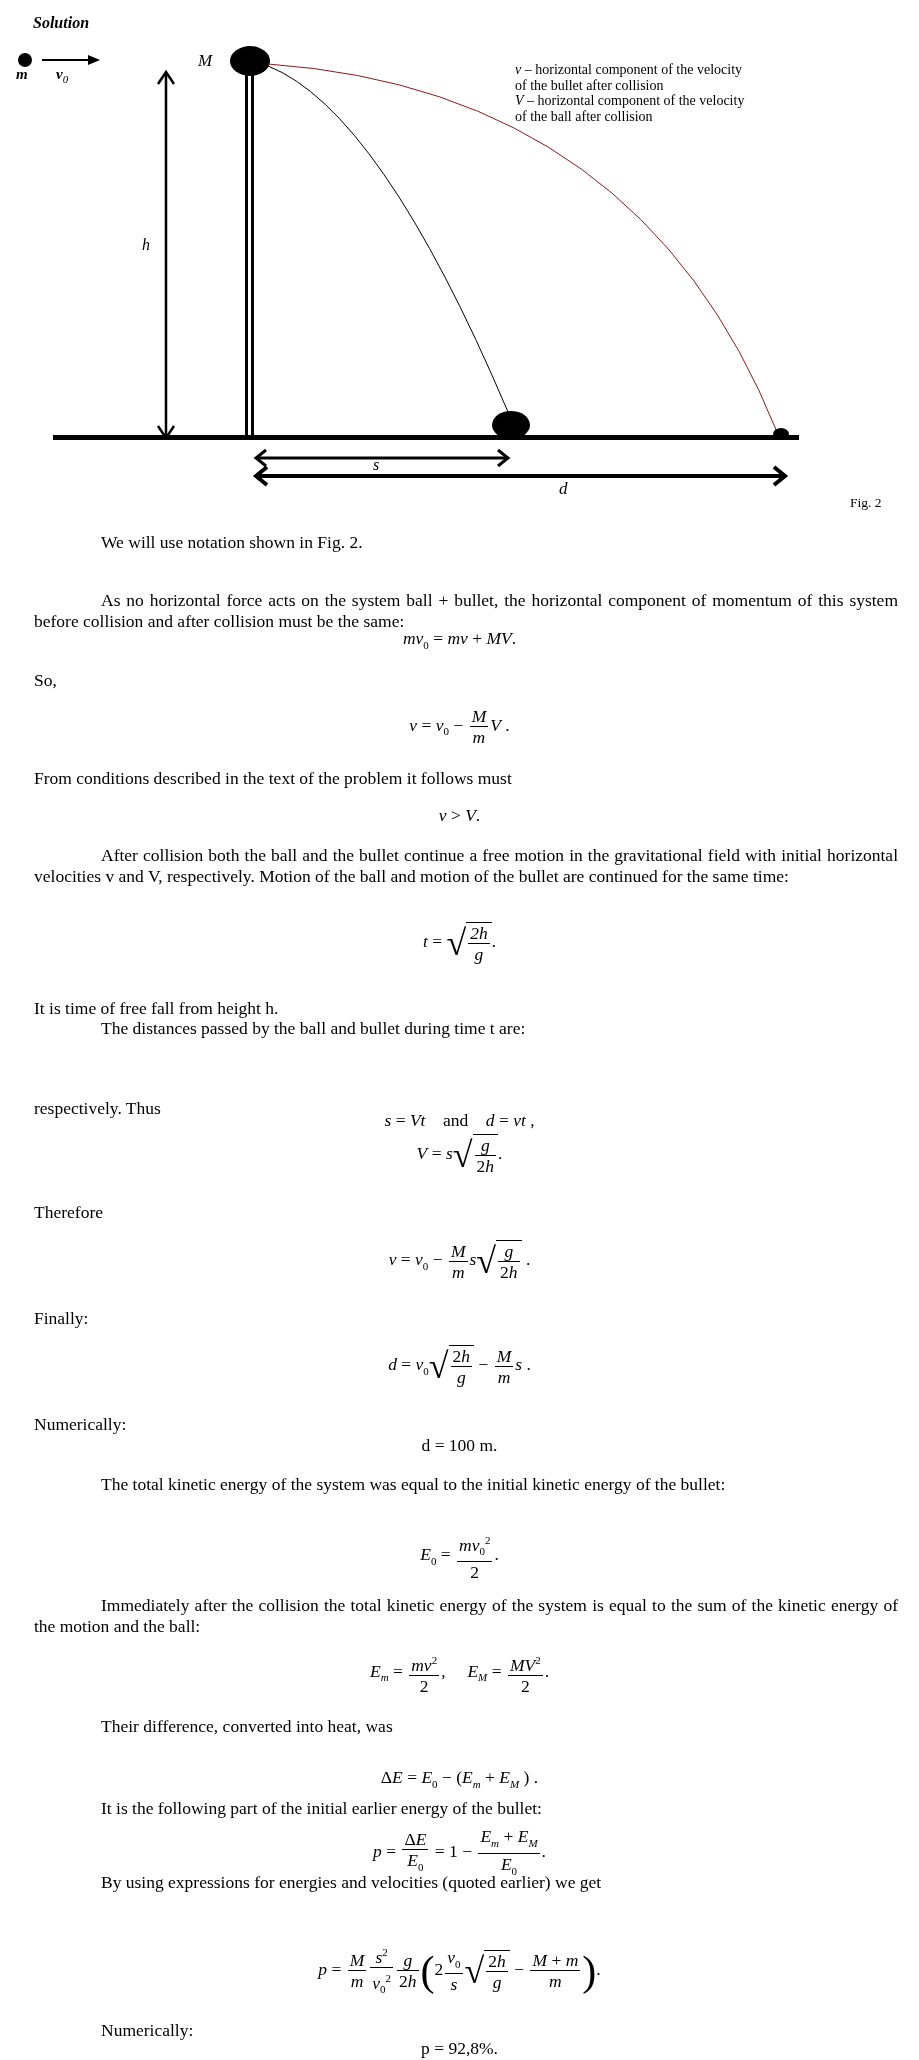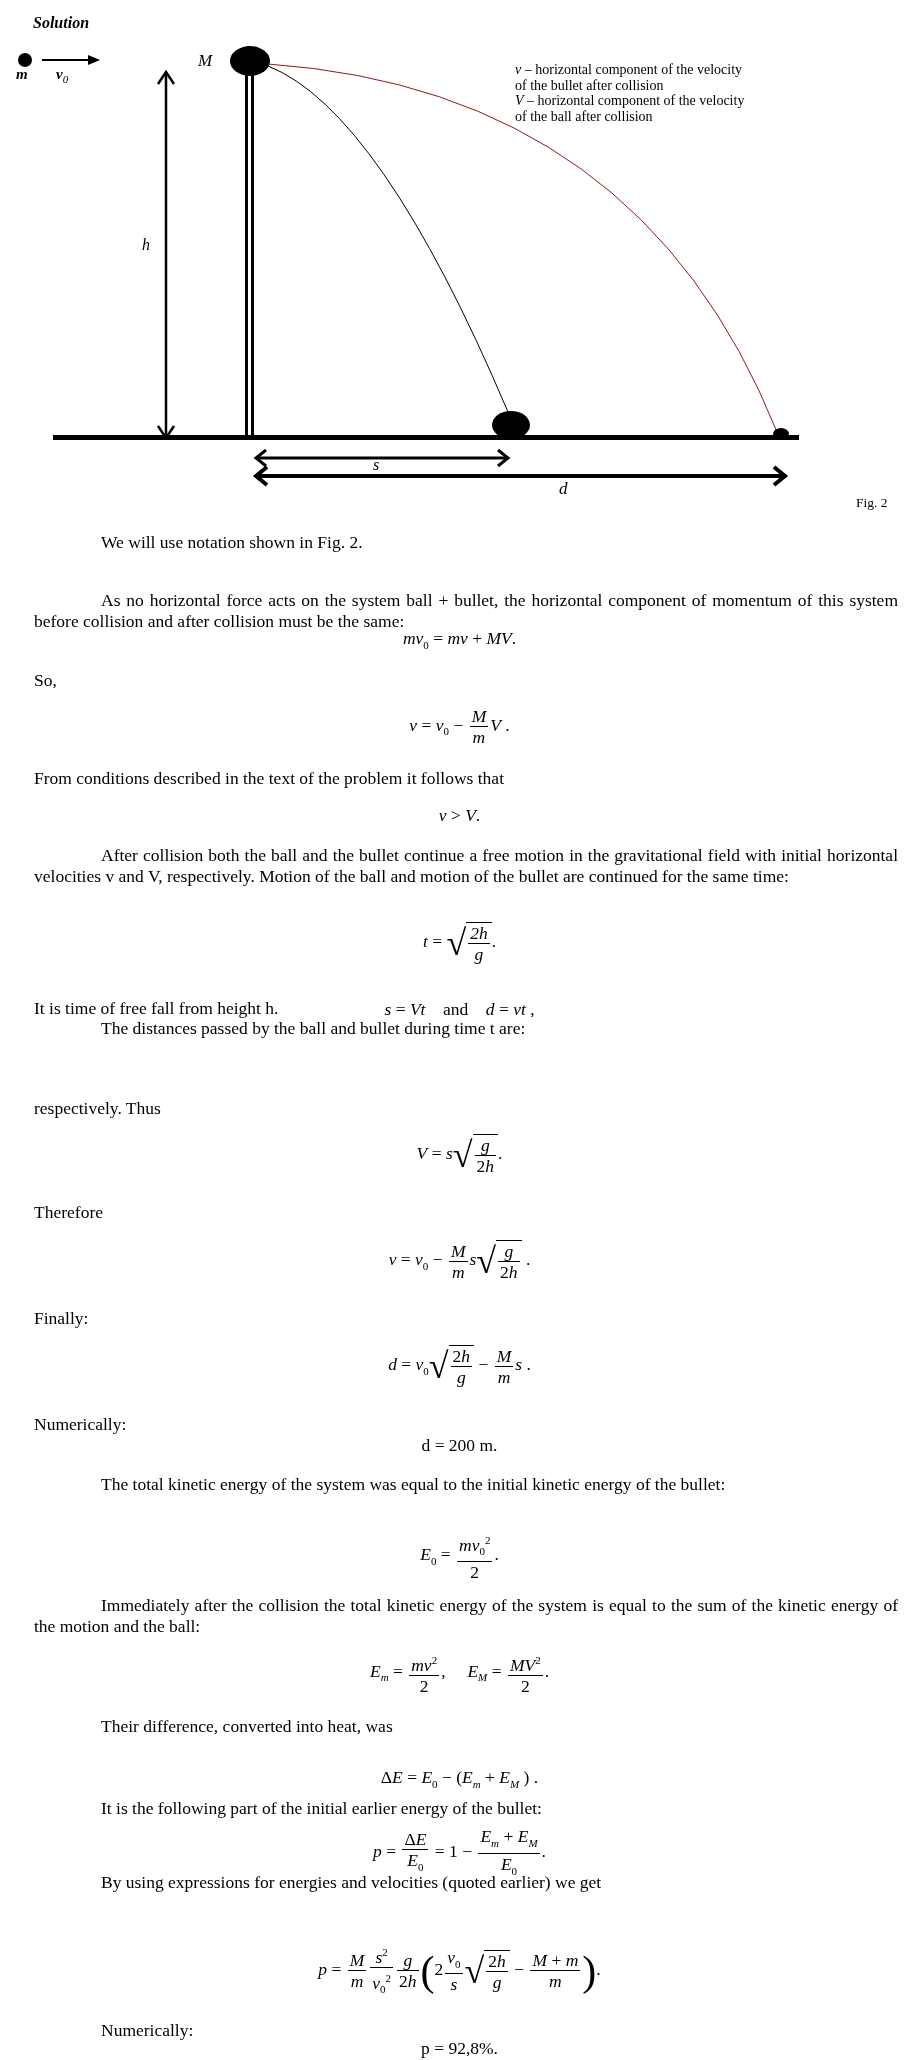--- a/index.html
+++ b/index.html
@@ -9,21 +9,21 @@
   .indent{text-indent:67px;}
   .eq{position:absolute;left:0;width:919px;text-align:center;font-size:17.5px;font-style:italic;}
   .eq .up{font-style:normal;}
   .frac{display:inline-block;vertical-align:middle;text-align:center;margin:0 2px;}
   .frac > span{display:block;line-height:20px;padding:0 2px;}
   .frac > span.num{border-bottom:1px solid #000;}
   .sqrt{display:inline-block;vertical-align:middle;}
   .sqrt .rad{font-style:normal;font-size:36px;vertical-align:middle;line-height:40px;}
   .sqrt .body{display:inline-block;vertical-align:middle;border-top:1px solid #000;}
   sub,sup{font-size:11px;}
-  .fig-label{font-size:13.5px;margin-left:6px;}
+  .fig-label{font-size:13.5px;}
   .legend{position:absolute;left:515px;top:62px;font-size:14px;line-height:15.5px;}
   .title{position:absolute;left:33px;top:14px;font-size:16px;font-weight:bold;font-style:italic;}
   .paren{font-style:normal;font-size:42px;vertical-align:middle;line-height:44px;}
 </style>
 </head>
 <body>
 
 <div class="title">Solution</div>
 
 <svg class="abs" style="left:0;top:0" width="919" height="520">
@@ -79,55 +79,55 @@
 <div class="eq" style="top:628px">
   <span>mv</span><sub class="up">0</sub><span class="up"> = </span><span>mv</span><span class="up"> + </span><span>MV</span><span class="up">.</span>
 </div>
 
 <div class="para" style="top:670px">So,</div>
 
 <div class="eq" style="top:706px">
   <span>v</span><span class="up"> = </span><span>v</span><sub class="up">0</sub><span class="up"> − </span><span class="frac"><span class="num">M</span><span>m</span></span><span>V</span><span class="up"> .</span>
 </div>
 
-<div class="para" style="top:768px">From conditions described in the text of the problem it follows that</div>
+<div class="para" style="top:768px">From conditions described in the text of the problem it follows must</div>
 
 <div class="eq" style="top:805px"><span>v</span><span class="up"> &gt; </span><span>V</span><span class="up">.</span></div>
 
 <div class="para indent" style="top:845px">After collision both the ball and the bullet continue a free motion in the gravitational field with initial horizontal velocities v and V, respectively. Motion of the ball and motion of the bullet are continued for the same time:</div>
 
 <div class="eq" style="top:922px">
   <span>t</span><span class="up"> = </span><span class="sqrt"><span class="rad">√</span><span class="body"><span class="frac"><span class="num">2h</span><span>g</span></span></span></span><span class="up">.</span>
 </div>
 
 <div class="para" style="top:998px"><span>It is time of free fall from height h.</span></div>
 <div class="para indent" style="top:1018px">The distances passed by the ball and bullet during time t are:</div>
 
-<div class="eq" style="top:999px"><span>s</span><span class="up"> = </span><span>Vt</span><span class="up">&nbsp;&nbsp;&nbsp; and &nbsp;&nbsp;&nbsp;</span><span>d</span><span class="up"> = </span><span>vt</span><span class="up"> ,</span></div>
+<div class="eq" style="top:1110px"><span>s</span><span class="up"> = </span><span>Vt</span><span class="up">&nbsp;&nbsp;&nbsp; and &nbsp;&nbsp;&nbsp;</span><span>d</span><span class="up"> = </span><span>vt</span><span class="up"> ,</span></div>
 
 <div class="para" style="top:1098px">respectively. Thus</div>
 
 <div class="eq" style="top:1134px">
   <span>V</span><span class="up"> = </span><span>s</span><span class="sqrt"><span class="rad">√</span><span class="body"><span class="frac"><span class="num">g</span><span class="up">2<i>h</i></span></span></span></span><span class="up">.</span>
 </div>
 
 <div class="para" style="top:1202px">Therefore</div>
 
 <div class="eq" style="top:1240px">
   <span>v</span><span class="up"> = </span><span>v</span><sub class="up">0</sub><span class="up"> − </span><span class="frac"><span class="num">M</span><span>m</span></span><span>s</span><span class="sqrt"><span class="rad">√</span><span class="body"><span class="frac"><span class="num">g</span><span class="up">2<i>h</i></span></span></span></span><span class="up"> .</span>
 </div>
 
 <div class="para" style="top:1308px">Finally:</div>
 
 <div class="eq" style="top:1345px">
   <span>d</span><span class="up"> = </span><span>v</span><sub class="up">0</sub><span class="sqrt"><span class="rad">√</span><span class="body"><span class="frac"><span class="num up">2<i>h</i></span><span>g</span></span></span></span><span class="up"> − </span><span class="frac"><span class="num">M</span><span>m</span></span><span>s</span><span class="up"> .</span>
 </div>
 
 <div class="para" style="top:1414px">Numerically:</div>
-<div class="eq" style="top:1435px;font-style:normal">d = 200 m.</div>
+<div class="eq" style="top:1435px;font-style:normal">d = 100 m.</div>
 
 <div class="para indent" style="top:1474px">The total kinetic energy of the system was equal to the initial kinetic energy of the bullet:</div>
 
 <div class="eq" style="top:1530px">
   <span>E</span><sub class="up">0</sub><span class="up"> = </span><span class="frac"><span class="num">mv<sub class="up">0</sub><sup class="up">2</sup></span><span class="up">2</span></span><span class="up">.</span>
 </div>
 
 <div class="para indent" style="top:1595px">Immediately after the collision the total kinetic energy of the system is equal to the sum of the kinetic energy of the motion and the ball:</div>
 
 <div class="eq" style="top:1650px">

